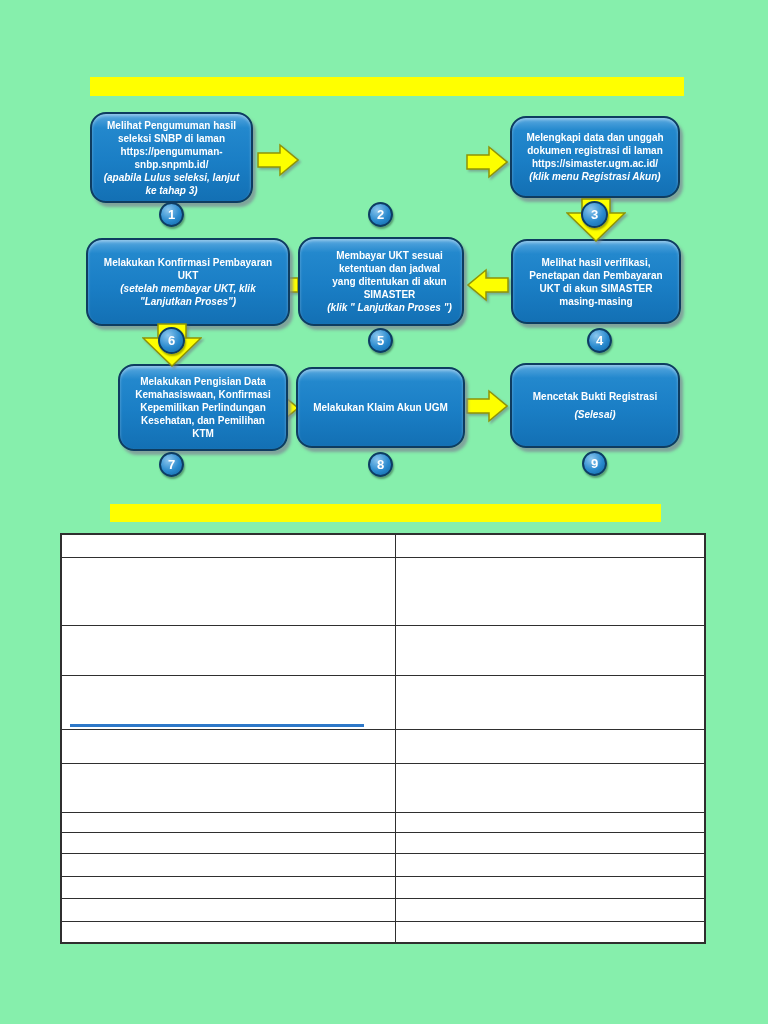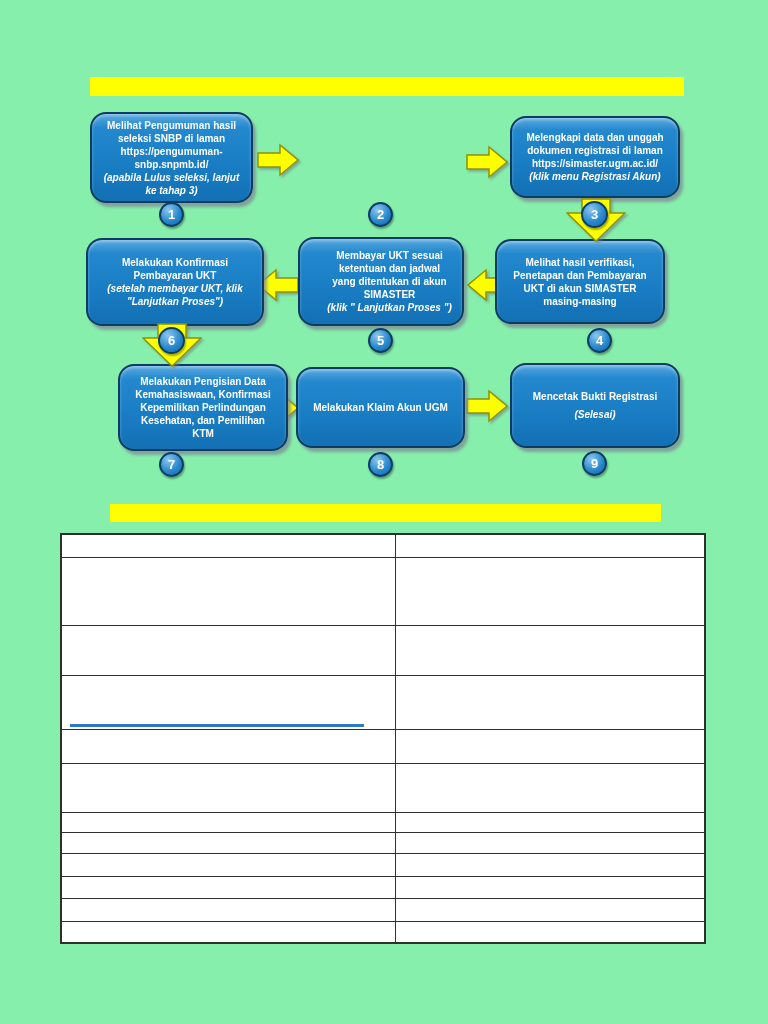--- a/index.html
+++ b/index.html
@@ -17,23 +17,23 @@
     border:2.5px solid #0e3c60;border-radius:16px;
     box-shadow:3px 4px 3px rgba(125,138,150,.75), inset 0 2px 3px rgba(255,255,255,.35);
     color:#ffffff;display:flex;flex-direction:column;align-items:center;justify-content:center;
     text-align:center;font-weight:bold;font-size:10px;line-height:13px;padding:4px 9px;
     overflow-wrap:break-word;z-index:2;}
   .fc-note{font-style:italic;font-weight:bold;display:block;}
   #b9 .fc-note{margin-top:5px;}
   #b1{left:90px;top:112px;width:163px;height:91px;}
   #b2{left:299px;top:117px;width:164px;height:83px;}
   #b3{left:510px;top:116px;width:170px;height:82px;}
-  #b4{left:495px;top:239px;width:170px;height:85px;}
+  #b4{left:511px;top:239px;width:170px;height:85px;}
   #b5{left:298px;top:237px;width:166px;height:89px;padding-left:26px;}
-  #b6{left:86px;top:238px;width:178px;height:88px;}
+  #b6{left:86px;top:238px;width:204px;height:88px;}
   #b7{left:86px;top:364px;width:170px;height:87px;margin-left:32px;}
   #b8{left:296px;top:367px;width:169px;height:81px;}
   #b9{left:510px;top:363px;width:170px;height:85px;}
 
   
   .badge{position:absolute;width:25px;height:25px;border-radius:50%;box-sizing:border-box;
     background:radial-gradient(circle at 35% 28%,#8cc7ee 0%,#2a8ace 55%,#0f65a5 100%);
     border:2px solid #0d3c62;box-shadow:1px 2px 2px rgba(0,0,0,.35);
     color:#fff;font-weight:bold;font-size:13px;display:flex;align-items:center;justify-content:center;
     z-index:4;}

